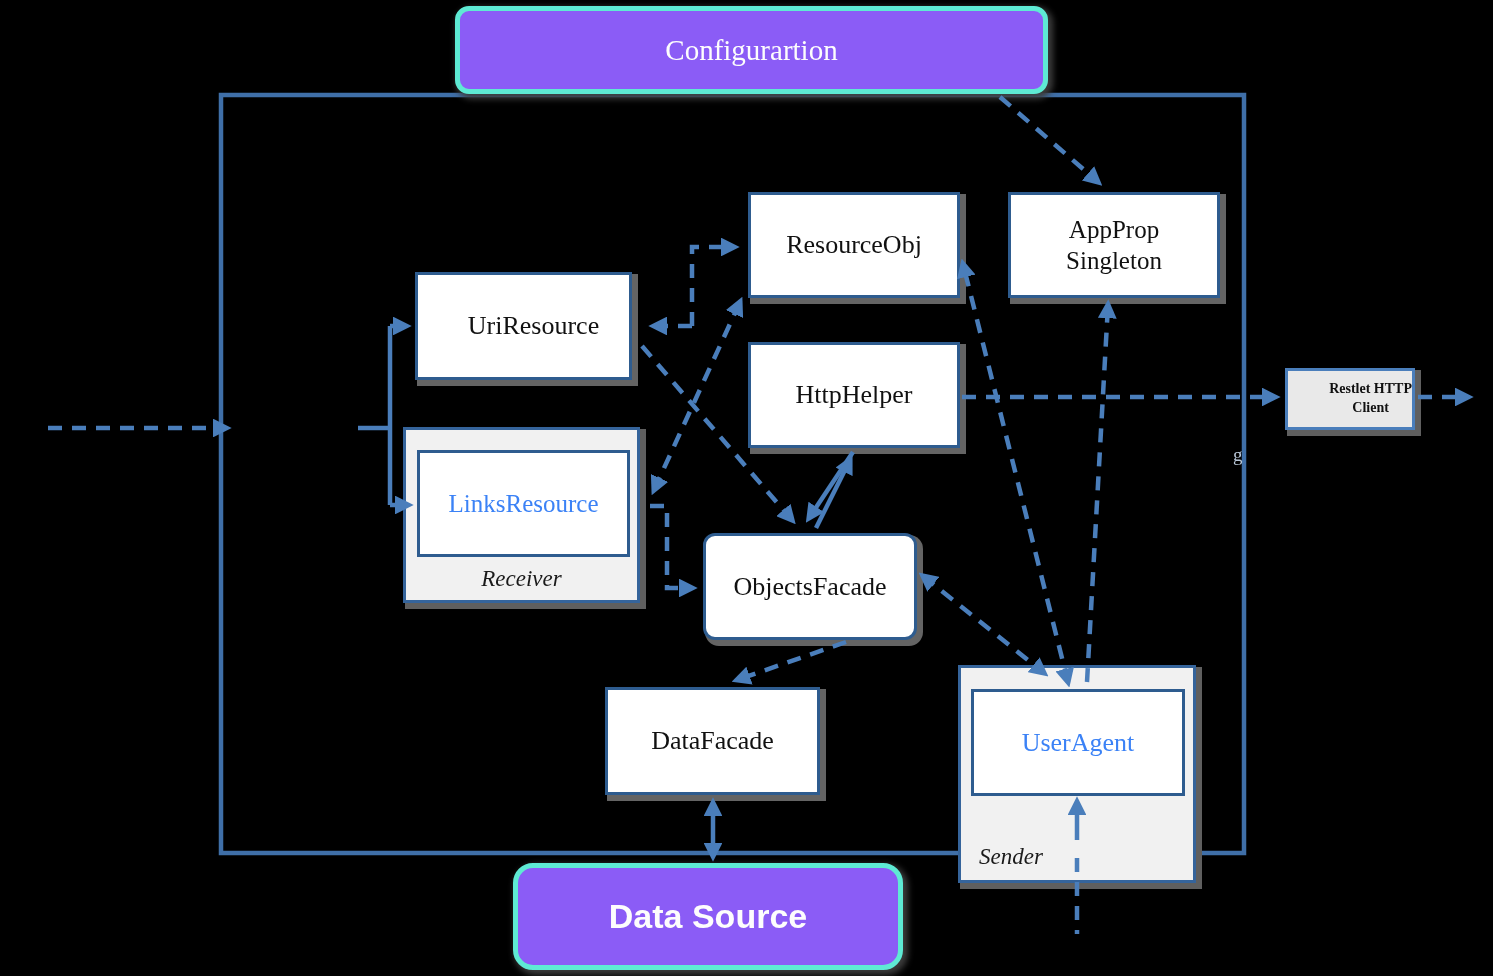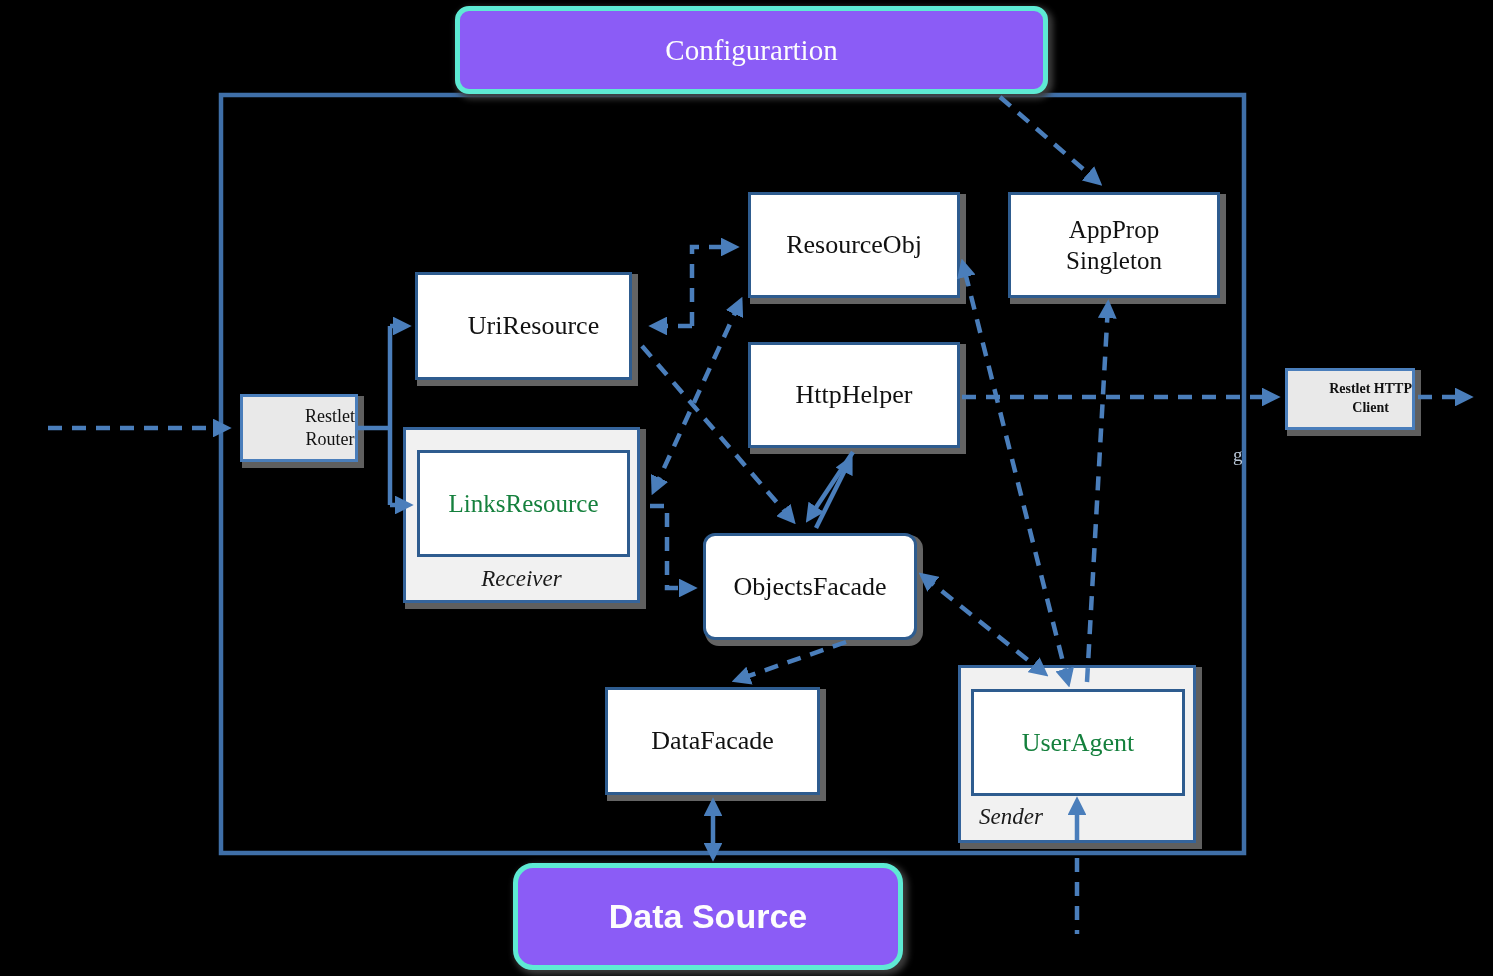--- a/index.html
+++ b/index.html
@@ -10,37 +10,37 @@
   .node{position:absolute;z-index:2;box-sizing:border-box;display:flex;align-items:center;
         justify-content:center;text-align:center;}
   .whitebox{background:#ffffff;border:3.5px solid #2e5c8f;color:#111;font-size:26px;
         box-shadow:4px 4px 0 2px #646464;}
   .graybox{background:#e9e9e9;border:3px solid #4a7ebb;color:#111;
         box-shadow:4px 4px 0 2px #5f5f5f;justify-content:flex-end;}
   .panel{background:#f1f1f1;border:3.5px solid #35649b;box-shadow:4px 4px 0 2px #5f5f5f;}
   .capsule{background:#8b5cf6;border:5px solid #5eead4;color:#fdfdfd;
         box-shadow:3px 3px 6px 2px #3c3c3c;}
   .inner{position:absolute;background:#fff;border:3px solid #2e5c8f;box-sizing:border-box;
-        display:flex;align-items:center;justify-content:center;color:#15803d;font-size:26px;}
+        display:flex;align-items:center;justify-content:center;color:#3b82f6;font-size:26px;}
   .panel-label{position:absolute;font-style:italic;font-size:23px;color:#1a1a1a;}
   .two-line{line-height:1.25;}
   #config{left:455px;top:6px;width:593px;height:88px;border-radius:14px;font-size:29px;}
   #datasource{left:513px;top:863px;width:390px;height:107px;border-radius:20px;
         font-family:Liberation Sans, sans-serif;font-weight:700;font-size:34px;}
   #router{left:240px;top:394px;width:118px;height:68px;font-size:18px;line-height:1.3;}
   #uriresource{left:415px;top:272px;width:217px;height:108px;padding-left:20px;}
   #receiver{left:403px;top:427px;width:237px;height:176px;}
   #links-inner{left:11px;top:20px;width:213px;height:107px;font-size:25px;}
   #receiver-label{left:0;right:0;bottom:8px;text-align:center;}
   #resourceobj{left:748px;top:192px;width:212px;height:106px;}
   #appprop{left:1008px;top:192px;width:212px;height:106px;font-size:25px;}
   #httphelper{left:748px;top:342px;width:212px;height:106px;}
   #objectsfacade{left:703px;top:533px;width:214px;height:107px;border-radius:12px;}
   #datafacade{left:605px;top:687px;width:215px;height:108px;}
-  #sender{left:958px;top:665px;width:238px;height:178px;}
+  #sender{left:958px;top:665px;width:238px;height:218px;}
   #useragent-inner{left:10px;top:21px;width:214px;height:107px;}
   #sender-label{left:18px;bottom:10px;}
   #client{left:1285px;top:368px;width:130px;height:62px;font-size:14px;font-weight:700;
         line-height:1.35;}
   #stray-g{position:absolute;left:1233px;top:444px;z-index:4;color:#b9c7d8;font-size:19px;}
   .dash{stroke:#4a7ebb;stroke-width:4.5;fill:none;stroke-dasharray:14 10;}
   .solid{stroke:#4a7ebb;stroke-width:4.5;fill:none;}
   .frame{stroke:#3f6fa8;stroke-width:4.5;fill:none;}
 </style>
 </head>
@@ -49,26 +49,20 @@
 <div id="stage">
 
   <svg id="underlay" class="layer">
     <rect class="frame" x="221" y="95" width="1023" height="758"></rect>
   </svg>
 
   <div class="node capsule" id="config">
     <span>Configurartion</span>
   </div>
 
-  <div class="node graybox two-line" id="router">
-    <span>
-      <span>Restlet</span><br>
-      <span>Router</span>
-    </span>
-  </div>
 
   <div class="node whitebox" id="uriresource">
     <span>UriResource</span>
   </div>
 
   <div class="node panel" id="receiver">
     <div class="inner" id="links-inner">
       <span>LinksResource</span>
     </div>
     <div class="panel-label" id="receiver-label">Receiver</div>

